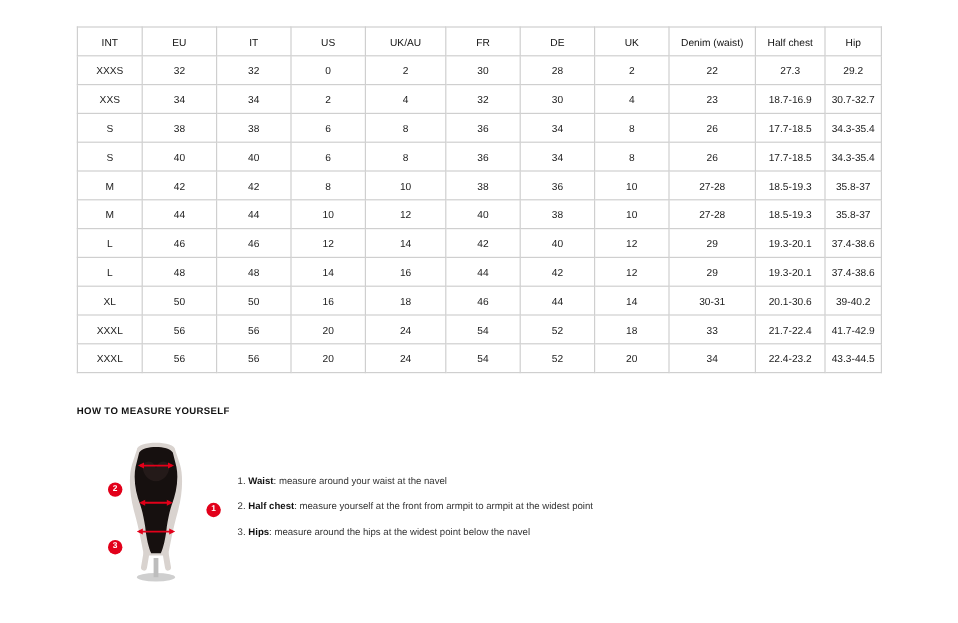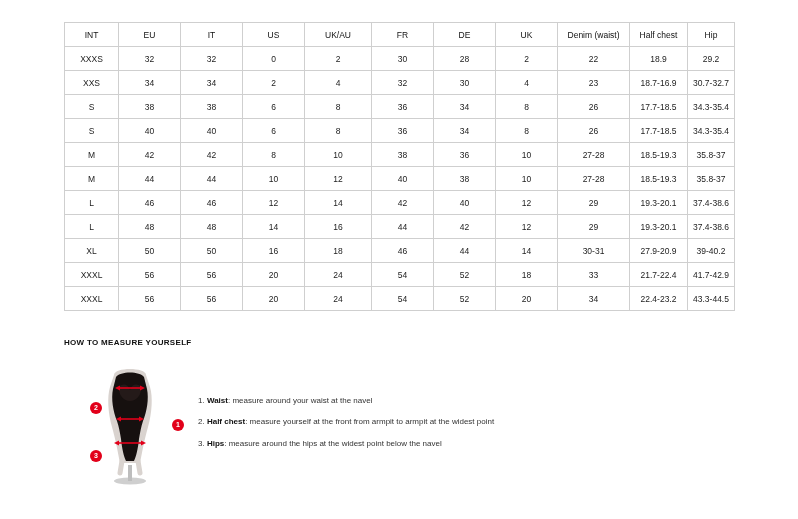--- a/index.html
+++ b/index.html
@@ -161,21 +161,21 @@
         <tr>
           <td>XXXS</td>
           <td>32</td>
           <td>32</td>
           <td>0</td>
           <td>2</td>
           <td>30</td>
           <td>28</td>
           <td>2</td>
           <td>22</td>
-          <td>18.9</td>
+          <td>27.3</td>
           <td>29.2</td>
         </tr>
         <tr>
           <td>XXS</td>
           <td>34</td>
           <td>34</td>
           <td>2</td>
           <td>4</td>
           <td>32</td>
           <td>30</td>
@@ -265,21 +265,21 @@
         <tr>
           <td>XL</td>
           <td>50</td>
           <td>50</td>
           <td>16</td>
           <td>18</td>
           <td>46</td>
           <td>44</td>
           <td>14</td>
           <td>30-31</td>
-          <td>27.9-20.9</td>
+          <td>20.1-30.6</td>
           <td>39-40.2</td>
         </tr>
         <tr>
           <td>XXXL</td>
           <td>56</td>
           <td>56</td>
           <td>20</td>
           <td>24</td>
           <td>54</td>
           <td>52</td>

